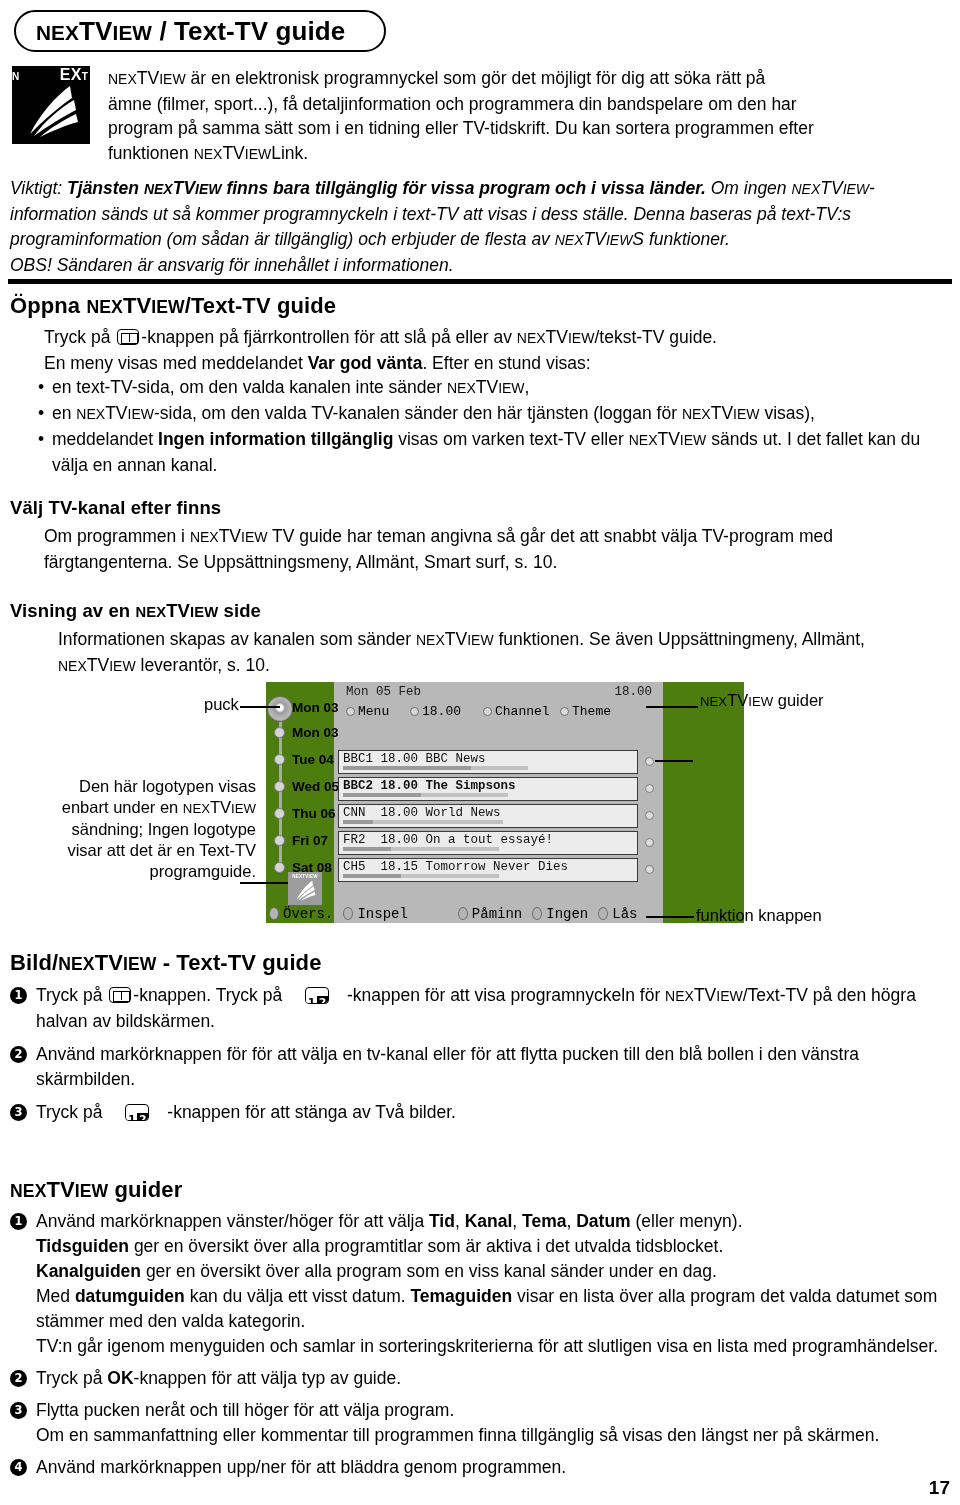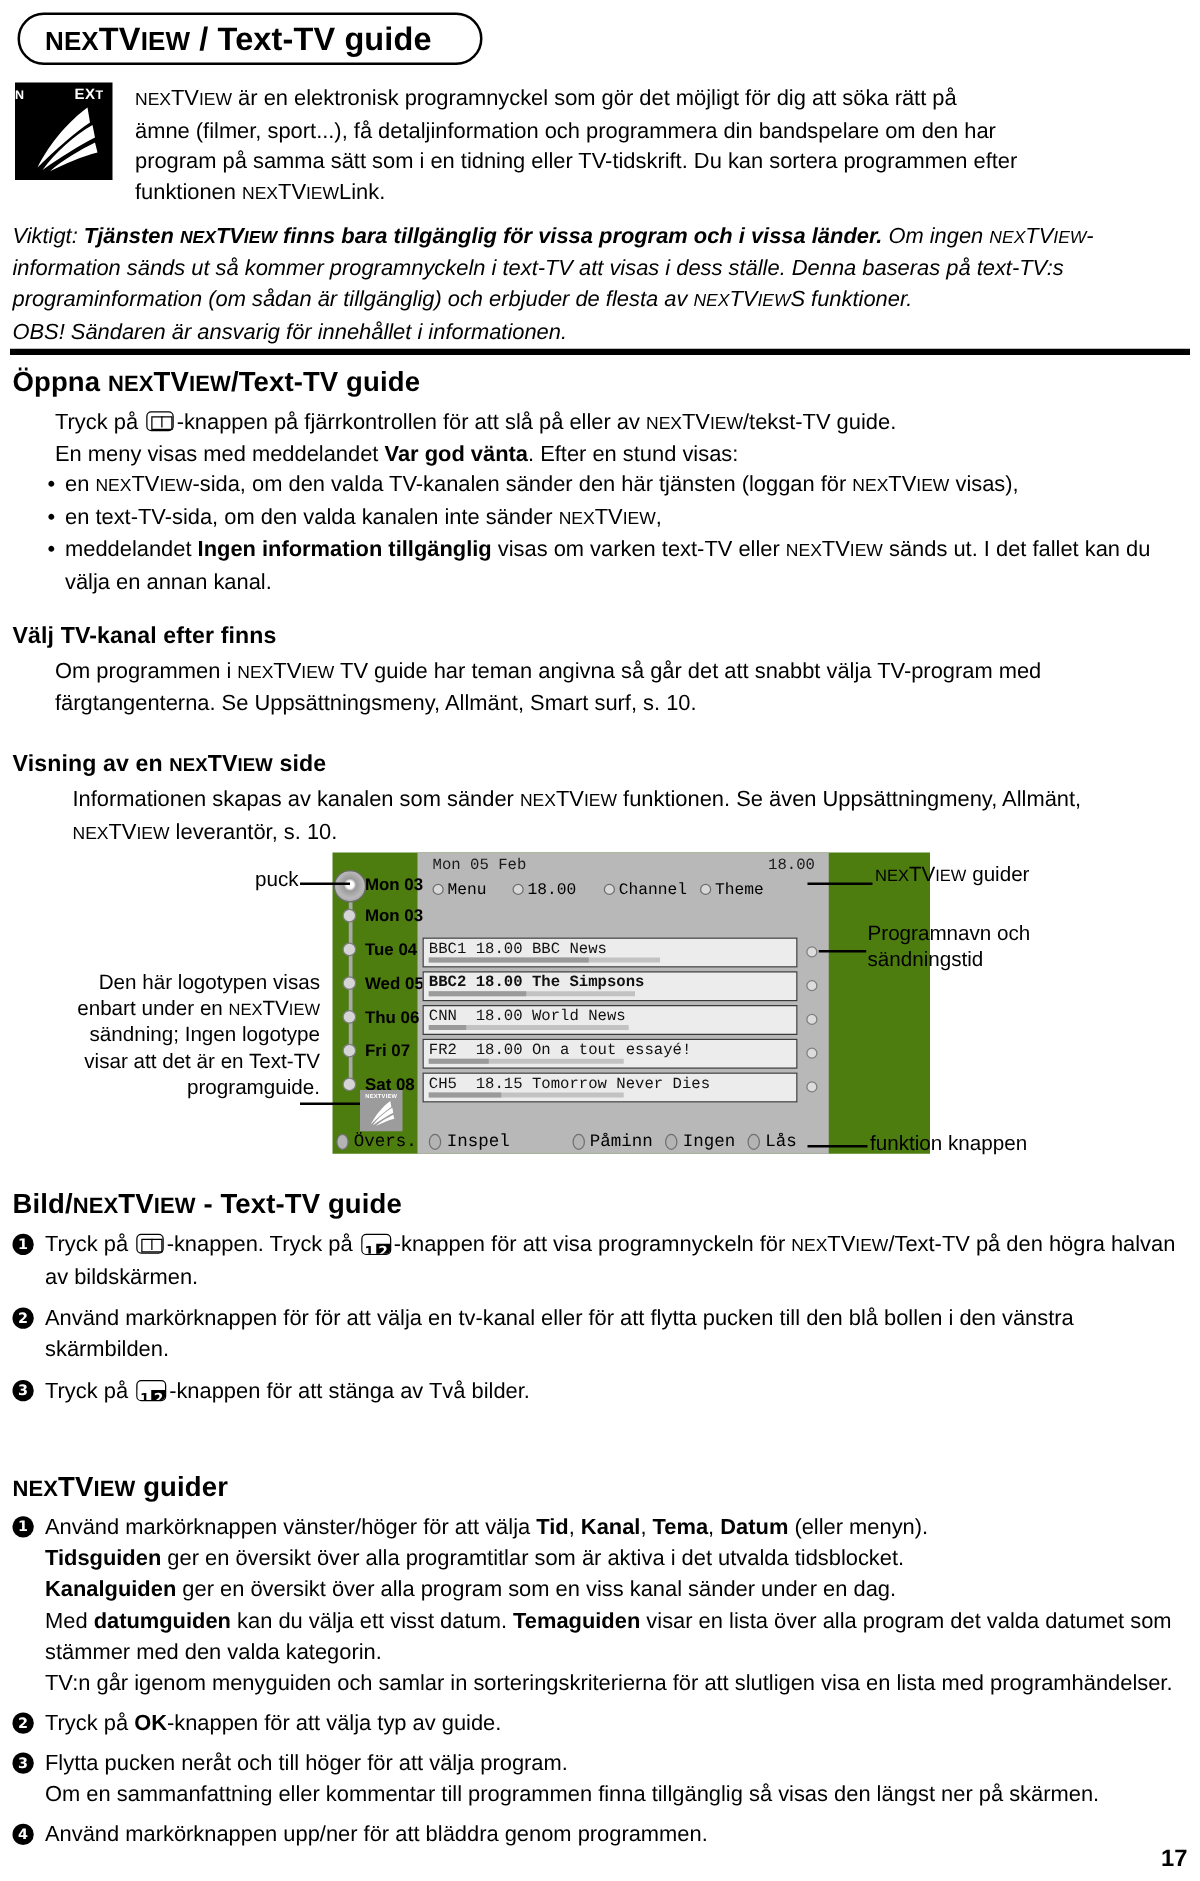--- a/index.html
+++ b/index.html
@@ -31,21 +31,21 @@
   
   .logo {
     position:absolute; left:12px; top:66px;
     width:78px; height:78px; background:#000;
     color:#fff; overflow:hidden;
   }
   .logo .lt {
     font-size:10px; font-weight:bold; letter-spacing:0.4px;
     text-align:center; padding-top:3px; line-height:12px;
   }
-  .logo .lt .b { font-size:12px;padding-left:40px; }
+  .logo .lt .b { font-size:16px;padding-left:40px; }
   .logo svg { position:absolute; left:14px; top:18px; }
 
   
   .intro {
     position:absolute; left:108px; top:66px; width:840px;
     font-size:17.5px; line-height:24.6px;
   }
 
   
   .note {
@@ -102,21 +102,21 @@
     border-left:1.4px solid #000; border-right:1.4px solid #000;
     border-top:1.4px solid #000; border-bottom:1.4px solid #000;
   }
   .key-book:after {
     content:""; position:absolute; left:10.3px; top:2.5px;
     width:1.4px; height:9px; background:#000;
   }
   .key-12 {
     display:inline-block; height:17px; border:1.6px solid #000;
     border-radius:4px; position:relative; vertical-align:-3px;
-    margin:0 2px; overflow:hidden; background:#fff;
+    margin:0 18px; overflow:hidden; background:#fff;
     font-family:"DejaVu Sans", sans-serif;
   }
   .key-12 span {
     display:inline-block; width:11px; height:13.5px; font-size:11px;
     font-weight:bold; text-align:center; line-height:14px;
   }
   .key-12 .a { background:#fff; color:#000; }
   .key-12 .b { background:#000; color:#fff; }
 
   
@@ -250,22 +250,22 @@
   <h2 class="sec" style="left:10px; top:293px;">
     Öppna <span class="sc">NEX</span>TV<span class="sc">IEW</span>/Text-TV guide
   </h2>
 
   <div class="body-txt" style="left:44px; top:325px; width:906px;">
     <div>Tryck på <span class="key-book"></span>-knappen på fjärrkontrollen för att slå på eller av <span class="sc">NEX</span>TV<span class="sc">IEW</span>/tekst-TV guide.</div>
     <div>En meny visas med meddelandet <b>Var god vänta</b>. Efter en stund visas:</div>
   </div>
 
   <ul class="bullets body-txt" style="left:38px; top:375px; width:912px;">
+    <li>en text-TV-sida, om den valda kanalen inte sänder <span class="sc">NEX</span>TV<span class="sc">IEW</span>,</li>
     <li>en <span class="sc">NEX</span>TV<span class="sc">IEW</span>-sida, om den valda TV-kanalen sänder den här tjänsten (loggan för <span class="sc">NEX</span>TV<span class="sc">IEW</span> visas),</li>
-    <li>en text-TV-sida, om den valda kanalen inte sänder <span class="sc">NEX</span>TV<span class="sc">IEW</span>,</li>
     <li>meddelandet <b>Ingen information tillgänglig</b> visas om varken text-TV eller <span class="sc">NEX</span>TV<span class="sc">IEW</span> sänds ut. I det fallet kan du välja en annan kanal.</li>
   </ul>
 
   <h3 class="sub" style="left:10px; top:497px;">Välj TV-kanal efter finns</h3>
   <div class="body-txt" style="left:44px; top:524px; width:906px;">
     Om programmen i <span class="sc">NEX</span>TV<span class="sc">IEW</span> TV guide har teman angivna så går det att snabbt välja TV-program med färgtangenterna. Se Uppsättningsmeny, Allmänt, Smart surf, s. 10.
   </div>
 
   <h3 class="sub" style="left:10px; top:600px;">
     Visning av en <span class="sc">NEX</span>TV<span class="sc">IEW</span> side
@@ -400,23 +400,20 @@
   <div class="callout" style="left:38px; top:776px; width:218px; text-align:right;">
     Den här logotypen visas<br>enbart under en <span class="sc">NEX</span>TV<span class="sc">IEW</span><br>sändning; Ingen logotype<br>visar att det är en Text-TV<br>programguide.
   </div>
   <div class="leader" style="left:240px; top:882px; width:48px;"></div>
 
   <div class="callout" style="left:700px; top:690px;">
     <span class="sc">NEX</span>TV<span class="sc">IEW</span> guider
   </div>
   <div class="leader" style="left:646px; top:706px; width:52px;"></div>
 
-  <div class="callout" style="left:694px; top:737px; width:190px;">
-    Programnavn och<br>sändningstid
-  </div>
   <div class="leader" style="left:655px; top:760px; width:38px;"></div>
 
   <div class="callout" style="left:696px; top:905px;">funktion knappen</div>
   <div class="leader" style="left:646px; top:916px; width:48px;"></div>
 
   <h2 class="sec" style="left:10px; top:950px;">
     Bild/<span class="sc">NEX</span>TV<span class="sc">IEW</span> - Text-TV guide
   </h2>
 
   <div class="body-txt" style="left:10px; top:983px; width:940px;">

